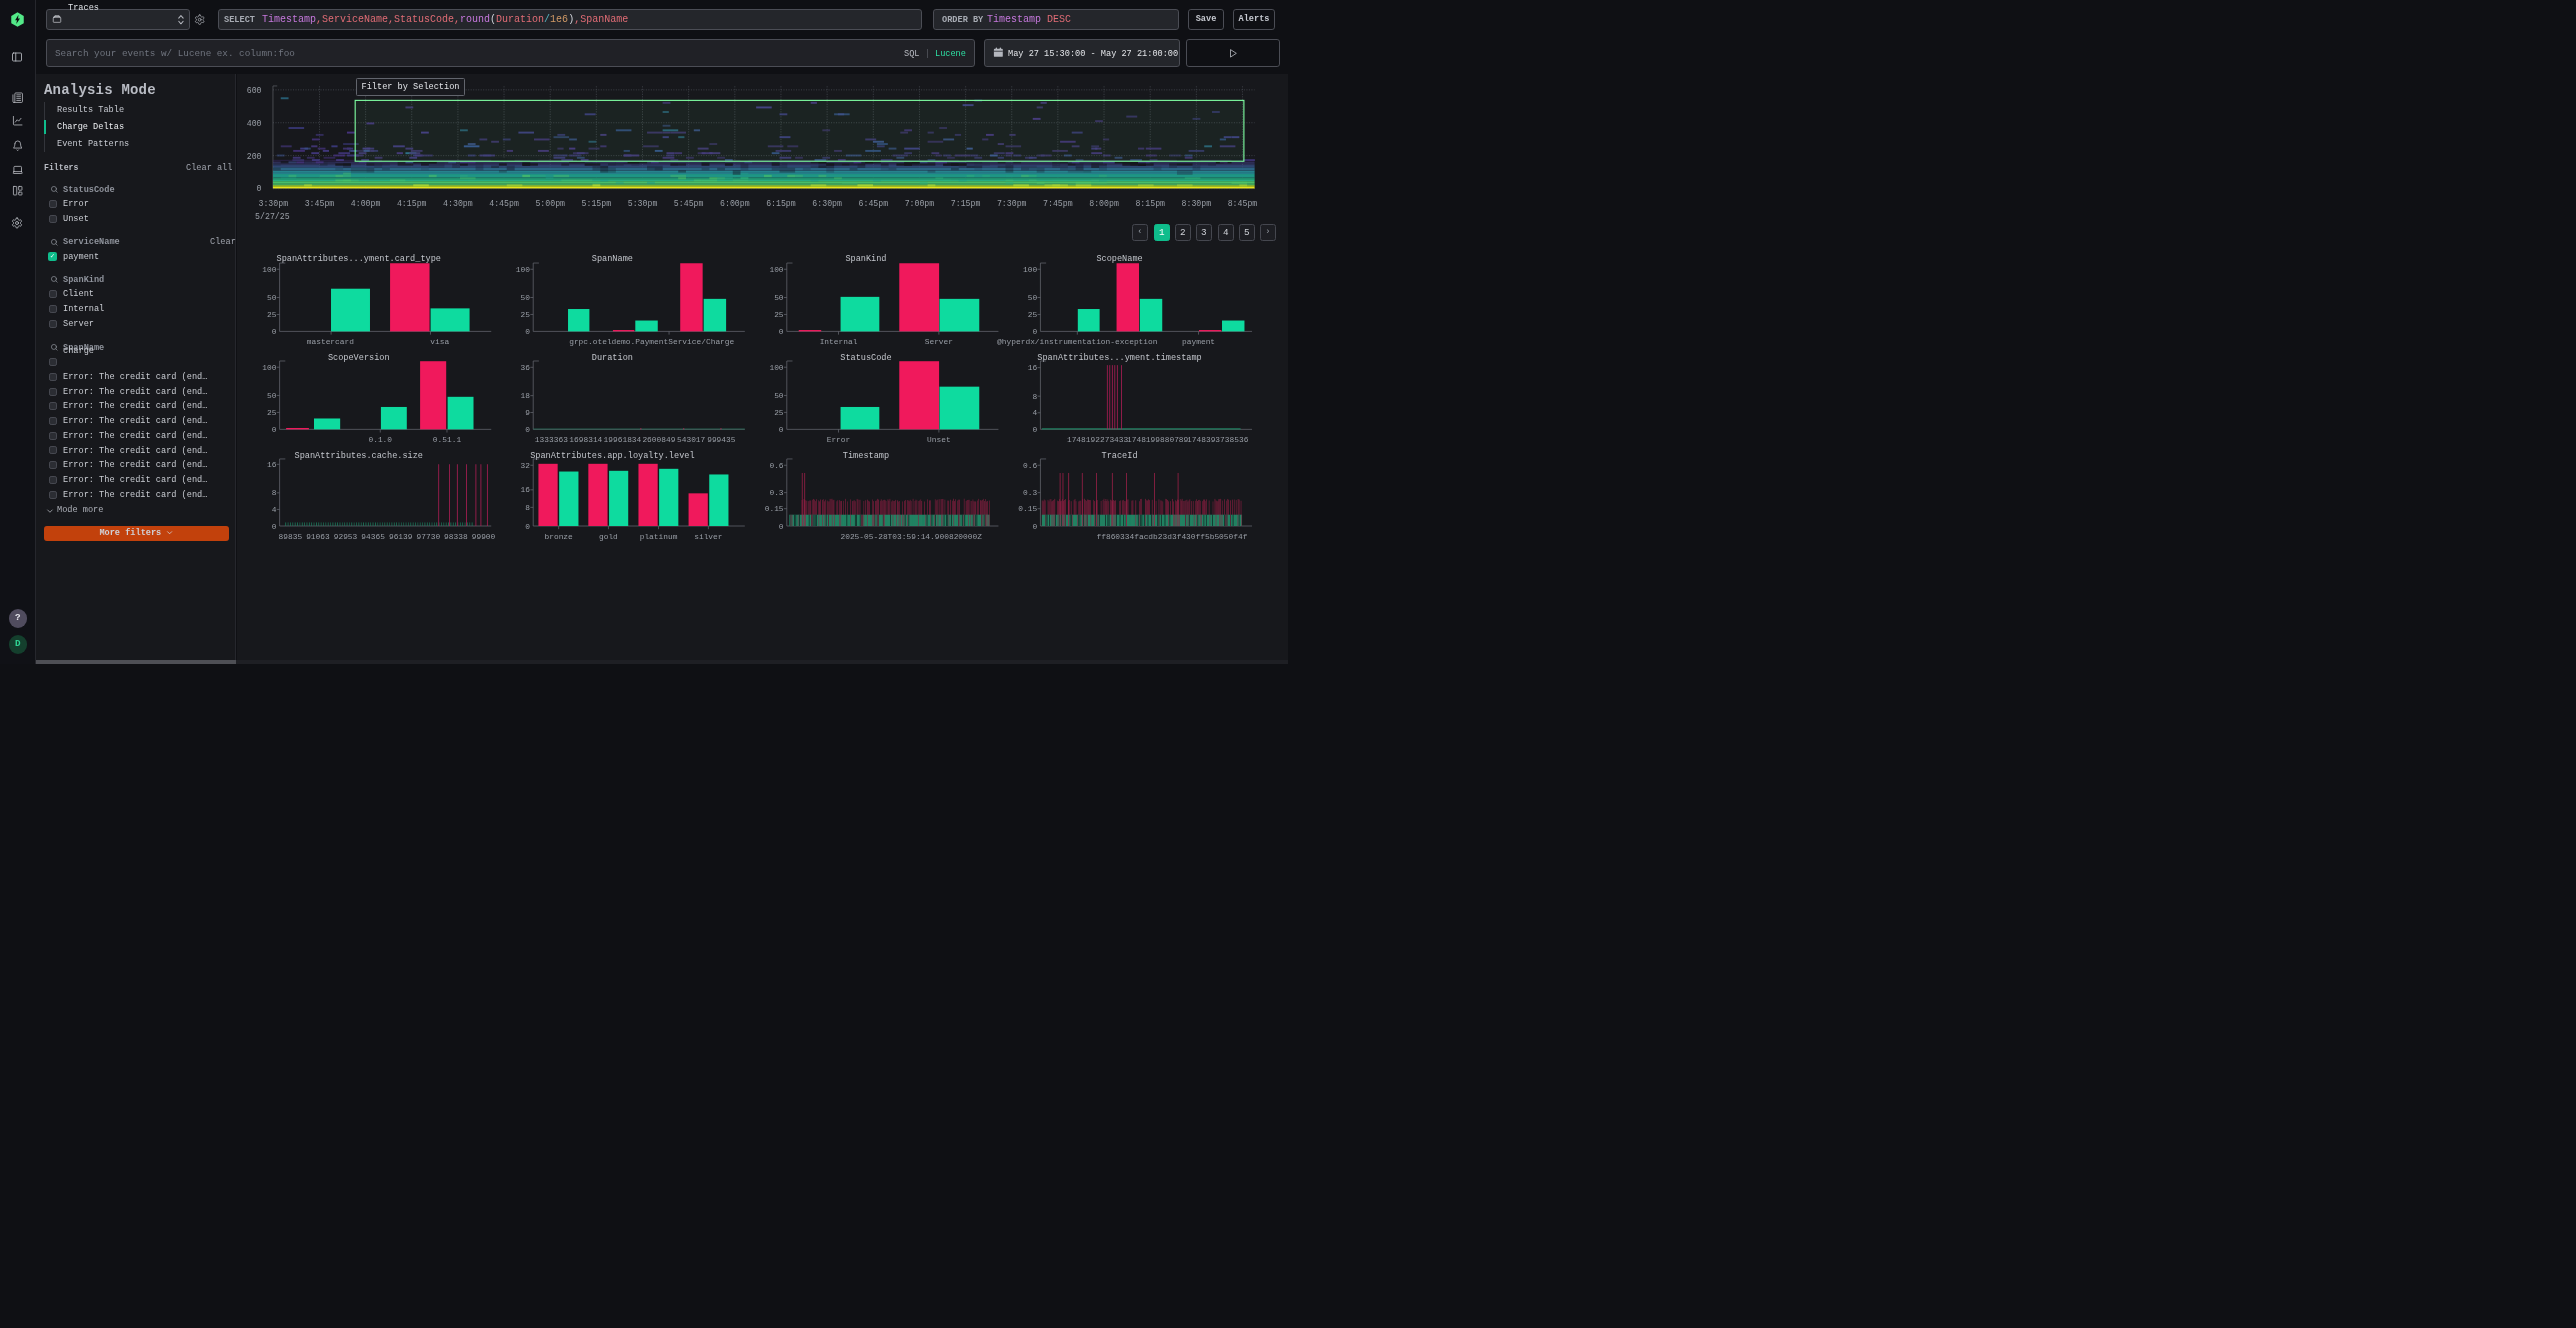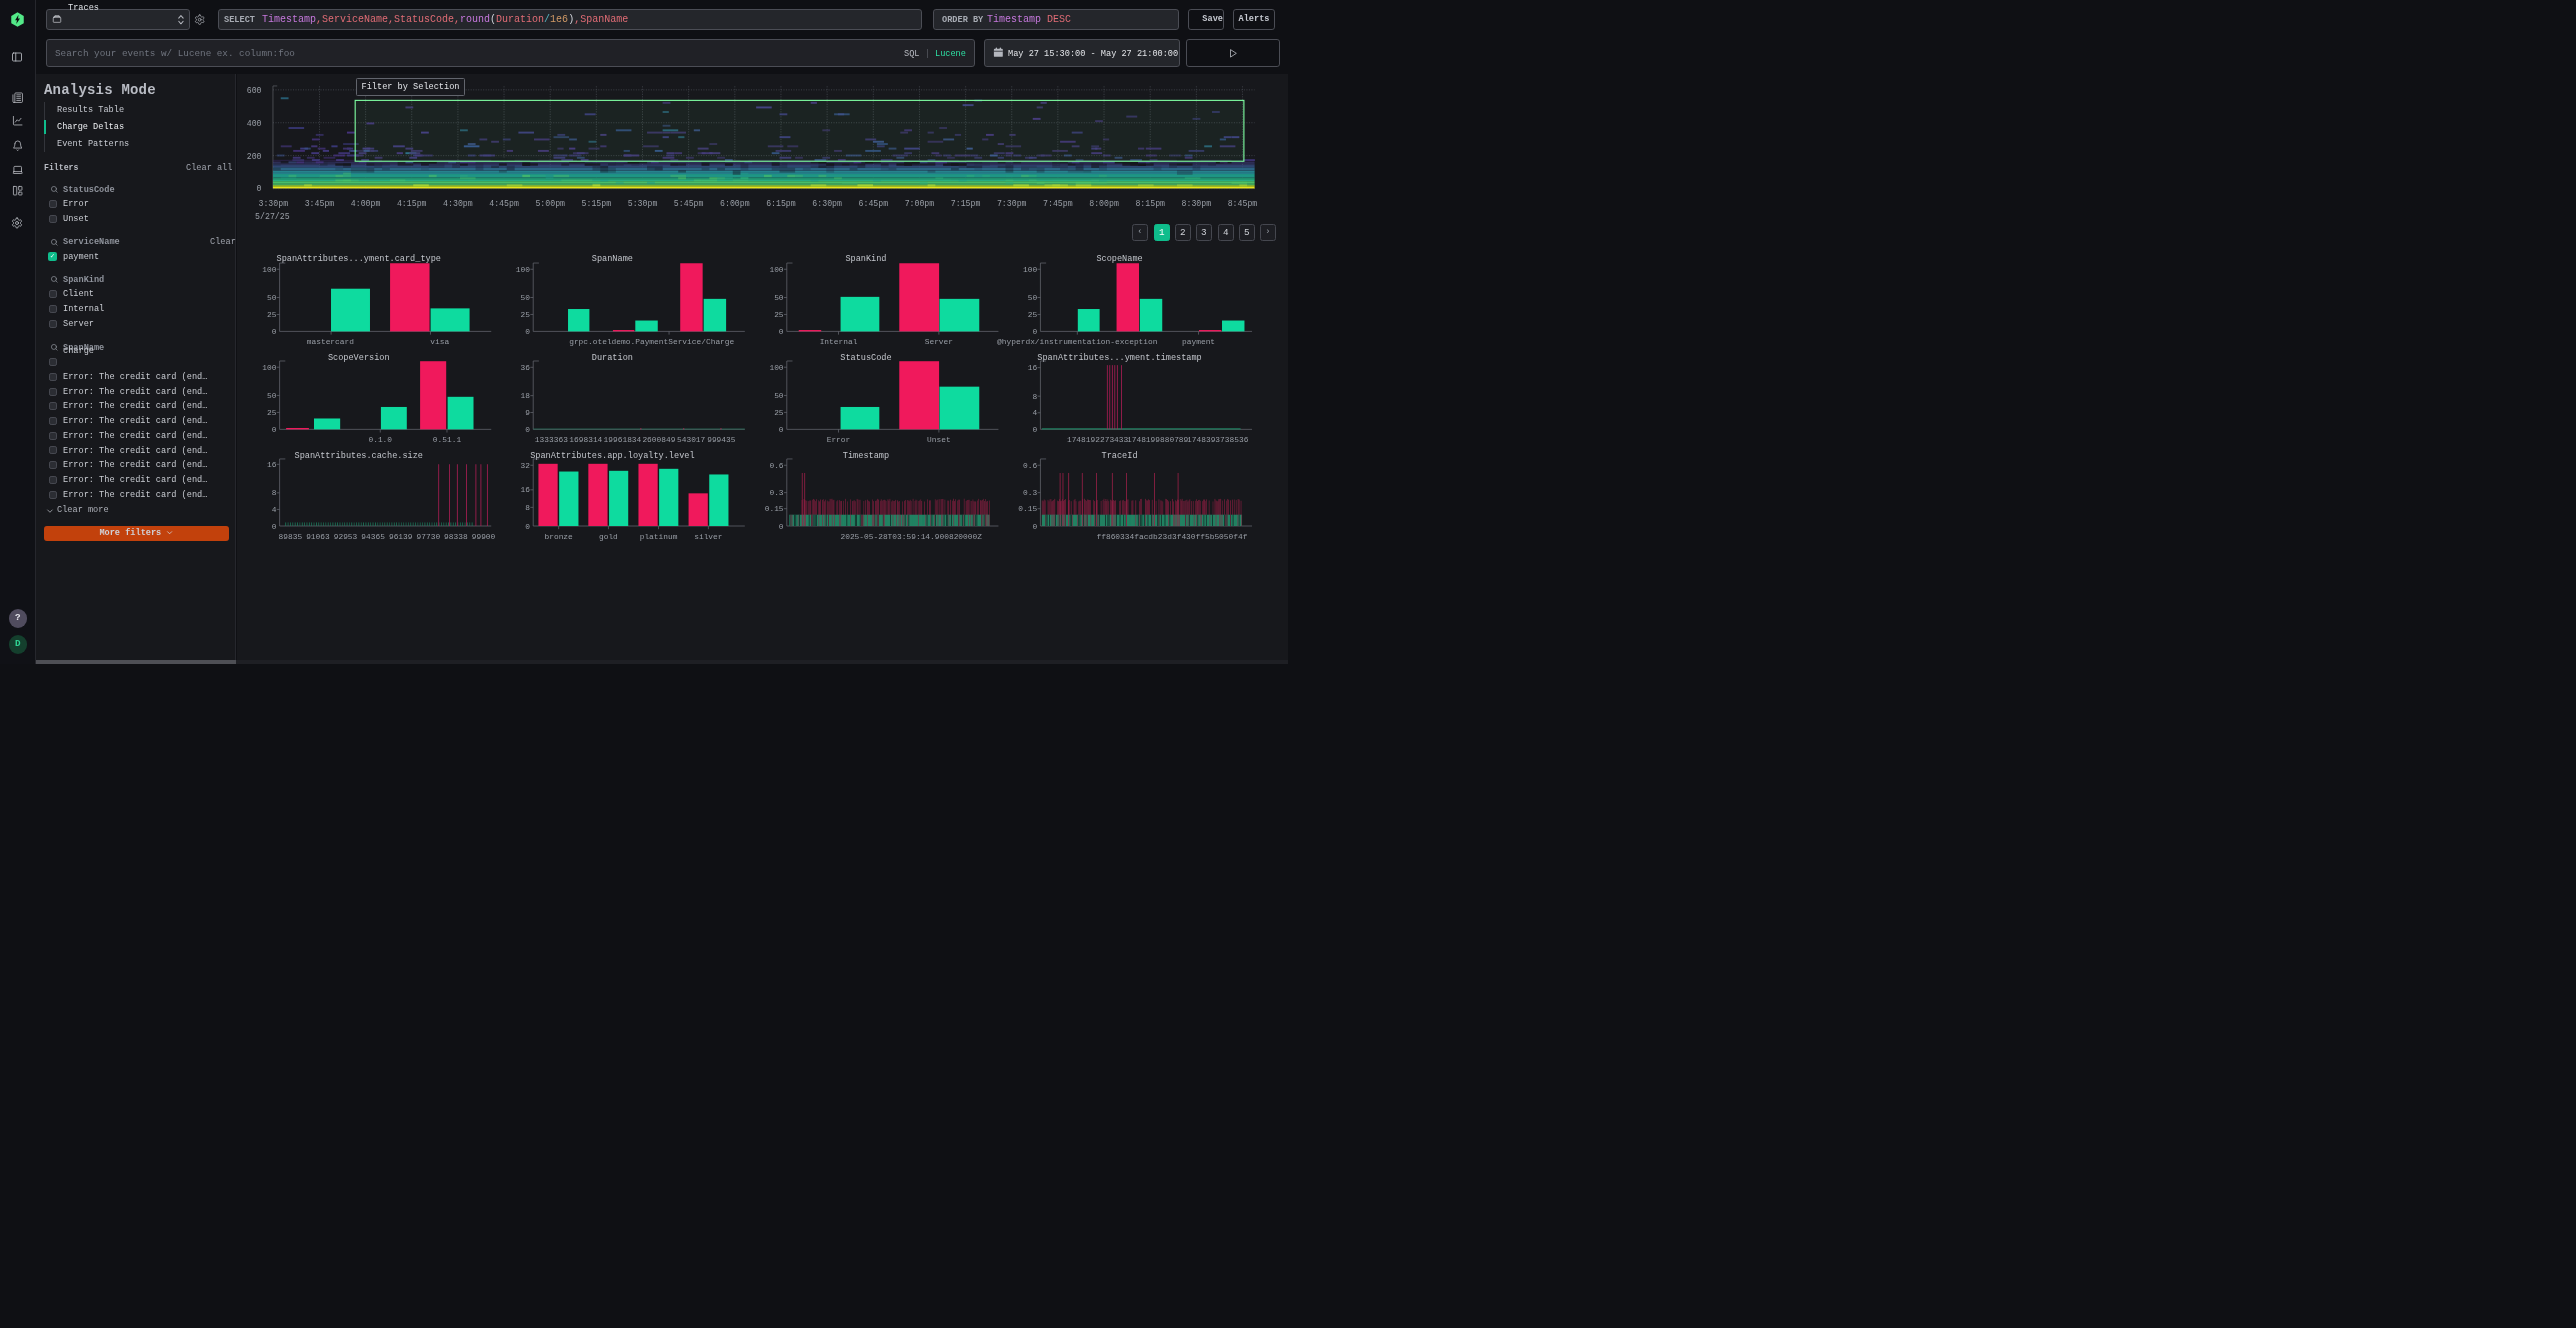--- a/index.html
+++ b/index.html
@@ -70,21 +70,21 @@
 <svg style="position:absolute;left:194px;top:14px" width="11.4" height="11.4" viewBox="0 0 24 24" fill="none" stroke="#b6b9c0" stroke-width="1.5" stroke-linecap="round" stroke-linejoin="round">
     <path d="M12.22 2h-.44a2 2 0 0 0-2 2v.18a2 2 0 0 1-1 1.73l-.43.25a2 2 0 0 1-2 0l-.15-.08a2 2 0 0 0-2.73.73l-.22.38a2 2 0 0 0 .73 2.73l.15.1a2 2 0 0 1 1 1.72v.51a2 2 0 0 1-1 1.74l-.15.09a2 2 0 0 0-.73 2.73l.22.38a2 2 0 0 0 2.73.73l.15-.08a2 2 0 0 1 2 0l.43.25a2 2 0 0 1 1 1.73V20a2 2 0 0 0 2 2h.44a2 2 0 0 0 2-2v-.18a2 2 0 0 1 1-1.73l.43-.25a2 2 0 0 1 2 0l.15.08a2 2 0 0 0 2.73-.73l.22-.39a2 2 0 0 0-.73-2.73l-.15-.08a2 2 0 0 1-1-1.74v-.5a2 2 0 0 1 1-1.74l.15-.09a2 2 0 0 0 .73-2.73l-.22-.38a2 2 0 0 0-2.73-.73l-.15.08a2 2 0 0 1-2 0l-.43-.25a2 2 0 0 1-1-1.73V4a2 2 0 0 0-2-2z"></path>
     <circle cx="12" cy="12" r="3"></circle>
   </svg>
 <div class="box" style="left:218px;top:9.3px;width:704px;height:20.4px"></div>
 <div class="lbl" style="left:224px;top:15px;font-size:8.6px;color:#a7abb3;font-weight:bold">SELECT</div>
 <div class="lbl" style="left:262px;top:14px;font-size:10px"><span style="color:#c678dd">Timestamp</span><span style="color:#e06c75">,ServiceName,StatusCode,</span><span style="color:#c678dd">round</span><span style="color:#cfd2d8">(</span><span style="color:#e06c75">Duration</span><span style="color:#56b6c2">/</span><span style="color:#d19a66">1e6</span><span style="color:#cfd2d8">)</span><span style="color:#e06c75">,SpanName</span></div>
 <div class="box" style="left:933px;top:9.3px;width:246px;height:20.4px"></div>
 <div class="lbl" style="left:942px;top:15px;font-size:8.6px;color:#a7abb3;font-weight:bold">ORDER BY</div>
 <div class="lbl" style="left:987px;top:14px;font-size:10px"><span style="color:#c678dd">Timestamp </span><span style="color:#e06c75">DESC</span></div>
-<div class="obox" style="left:1188px;top:9.3px;width:36px;height:20.4px;text-align:right"><span style="color:#c6c9d0;font-size:8.6px;line-height:19px;font-weight:bold">Save</span></div>
+<div class="obox" style="left:1188px;top:9.3px;width:36px;height:20.4px;text-align:center"><span style="color:#c6c9d0;font-size:8.6px;line-height:19px;font-weight:bold">Save</span></div>
 <div class="obox" style="left:1233px;top:9.3px;width:42px;height:20.4px;text-align:center"><span style="color:#c6c9d0;font-size:8.6px;line-height:19px;font-weight:bold">Alerts</span></div>
 <div class="box" style="left:46px;top:39px;width:929px;height:28px;background:#202126"></div>
 <div class="lbl" style="left:55px;top:48px;font-size:9.3px;color:#6f747e">Search your events w/ Lucene ex. column:foo</div>
 <div class="lbl" style="left:904px;top:49px;font-size:8.6px"><span style="color:#b7bac1">SQL</span><span style="color:#5b5e66"> | </span><span style="color:#2ee0a4">Lucene</span></div>
 <div class="box" style="left:984px;top:39px;width:196px;height:28px"></div>
 <svg class="abs" style="left:993px;top:47px" width="10.7" height="10.7" viewBox="0 0 24 24" fill="#b4b7be">
     <rect x="2" y="4" width="20" height="18" rx="2"></rect>
     <rect x="6" y="1" width="3" height="5" rx="1"></rect>
     <rect x="15" y="1" width="3" height="5" rx="1"></rect>
     <rect x="2" y="8.5" width="20" height="1.8" fill="#24262b"></rect>
@@ -151,21 +151,21 @@
 <div class="lbl" style="left:63px;top:446px;color:#c9ccd2">Error: The credit card (end…</div>
 <div class="cb" style="left:49px;top:461px"></div>
 <div class="lbl" style="left:63px;top:460px;color:#c9ccd2">Error: The credit card (end…</div>
 <div class="cb" style="left:49px;top:476px"></div>
 <div class="lbl" style="left:63px;top:475px;color:#c9ccd2">Error: The credit card (end…</div>
 <div class="cb" style="left:49px;top:491px"></div>
 <div class="lbl" style="left:63px;top:490px;color:#c9ccd2">Error: The credit card (end…</div>
 <svg class="abs" style="left:46px;top:507px" width="7.9" height="7.9" viewBox="0 0 24 24" fill="none" stroke="#aeb1b9" stroke-width="2.4" stroke-linecap="round" stroke-linejoin="round">
     <path d="m5 9 7 7 7-7"></path>
   </svg>
-<div class="lbl" style="left:57px;top:505px;font-size:8.6px;color:#aeb1b9">Clear more</div>
+<div class="lbl" style="left:57px;top:505px;font-size:8.6px;color:#aeb1b9">Mode more</div>
 <div class="abs" style="left:44px;top:526px;width:185px;height:15px;background:#c2410c;border-radius:2.9px;text-align:center"><span style="font-size:8.6px;font-weight:bold;color:#cfd2d8;line-height:15px">More filters </span><svg width="7.2" height="7.2" viewBox="0 0 24 24" style="vertical-align:-0.7px" fill="none" stroke="#cfd2d8" stroke-width="2.6" stroke-linecap="round" stroke-linejoin="round">
       <path d="m5 9 7 7 7-7"></path>
     </svg></div>
 <div class="abs" style="left:36px;top:660px;width:1252px;height:3.9px;background:#1e1f24"></div>
 <div class="abs" style="left:36px;top:660px;width:200px;height:3.9px;background:#4e4f55"></div>
 <svg style="position:absolute;left:236px;top:72px" width="1052" height="592" viewBox="330 100 1470 828">
     <line x1="446.1" y1="120.0" x2="446.1" y2="263.0" stroke="#50545c" stroke-width="1" stroke-dasharray="1.5,2" opacity="0.9"></line>
     <line x1="510.6" y1="120.0" x2="510.6" y2="263.0" stroke="#50545c" stroke-width="1" stroke-dasharray="1.5,2" opacity="0.9"></line>
     <line x1="575.1" y1="120.0" x2="575.1" y2="263.0" stroke="#50545c" stroke-width="1" stroke-dasharray="1.5,2" opacity="0.9"></line>
     <line x1="639.7" y1="120.0" x2="639.7" y2="263.0" stroke="#50545c" stroke-width="1" stroke-dasharray="1.5,2" opacity="0.9"></line>

